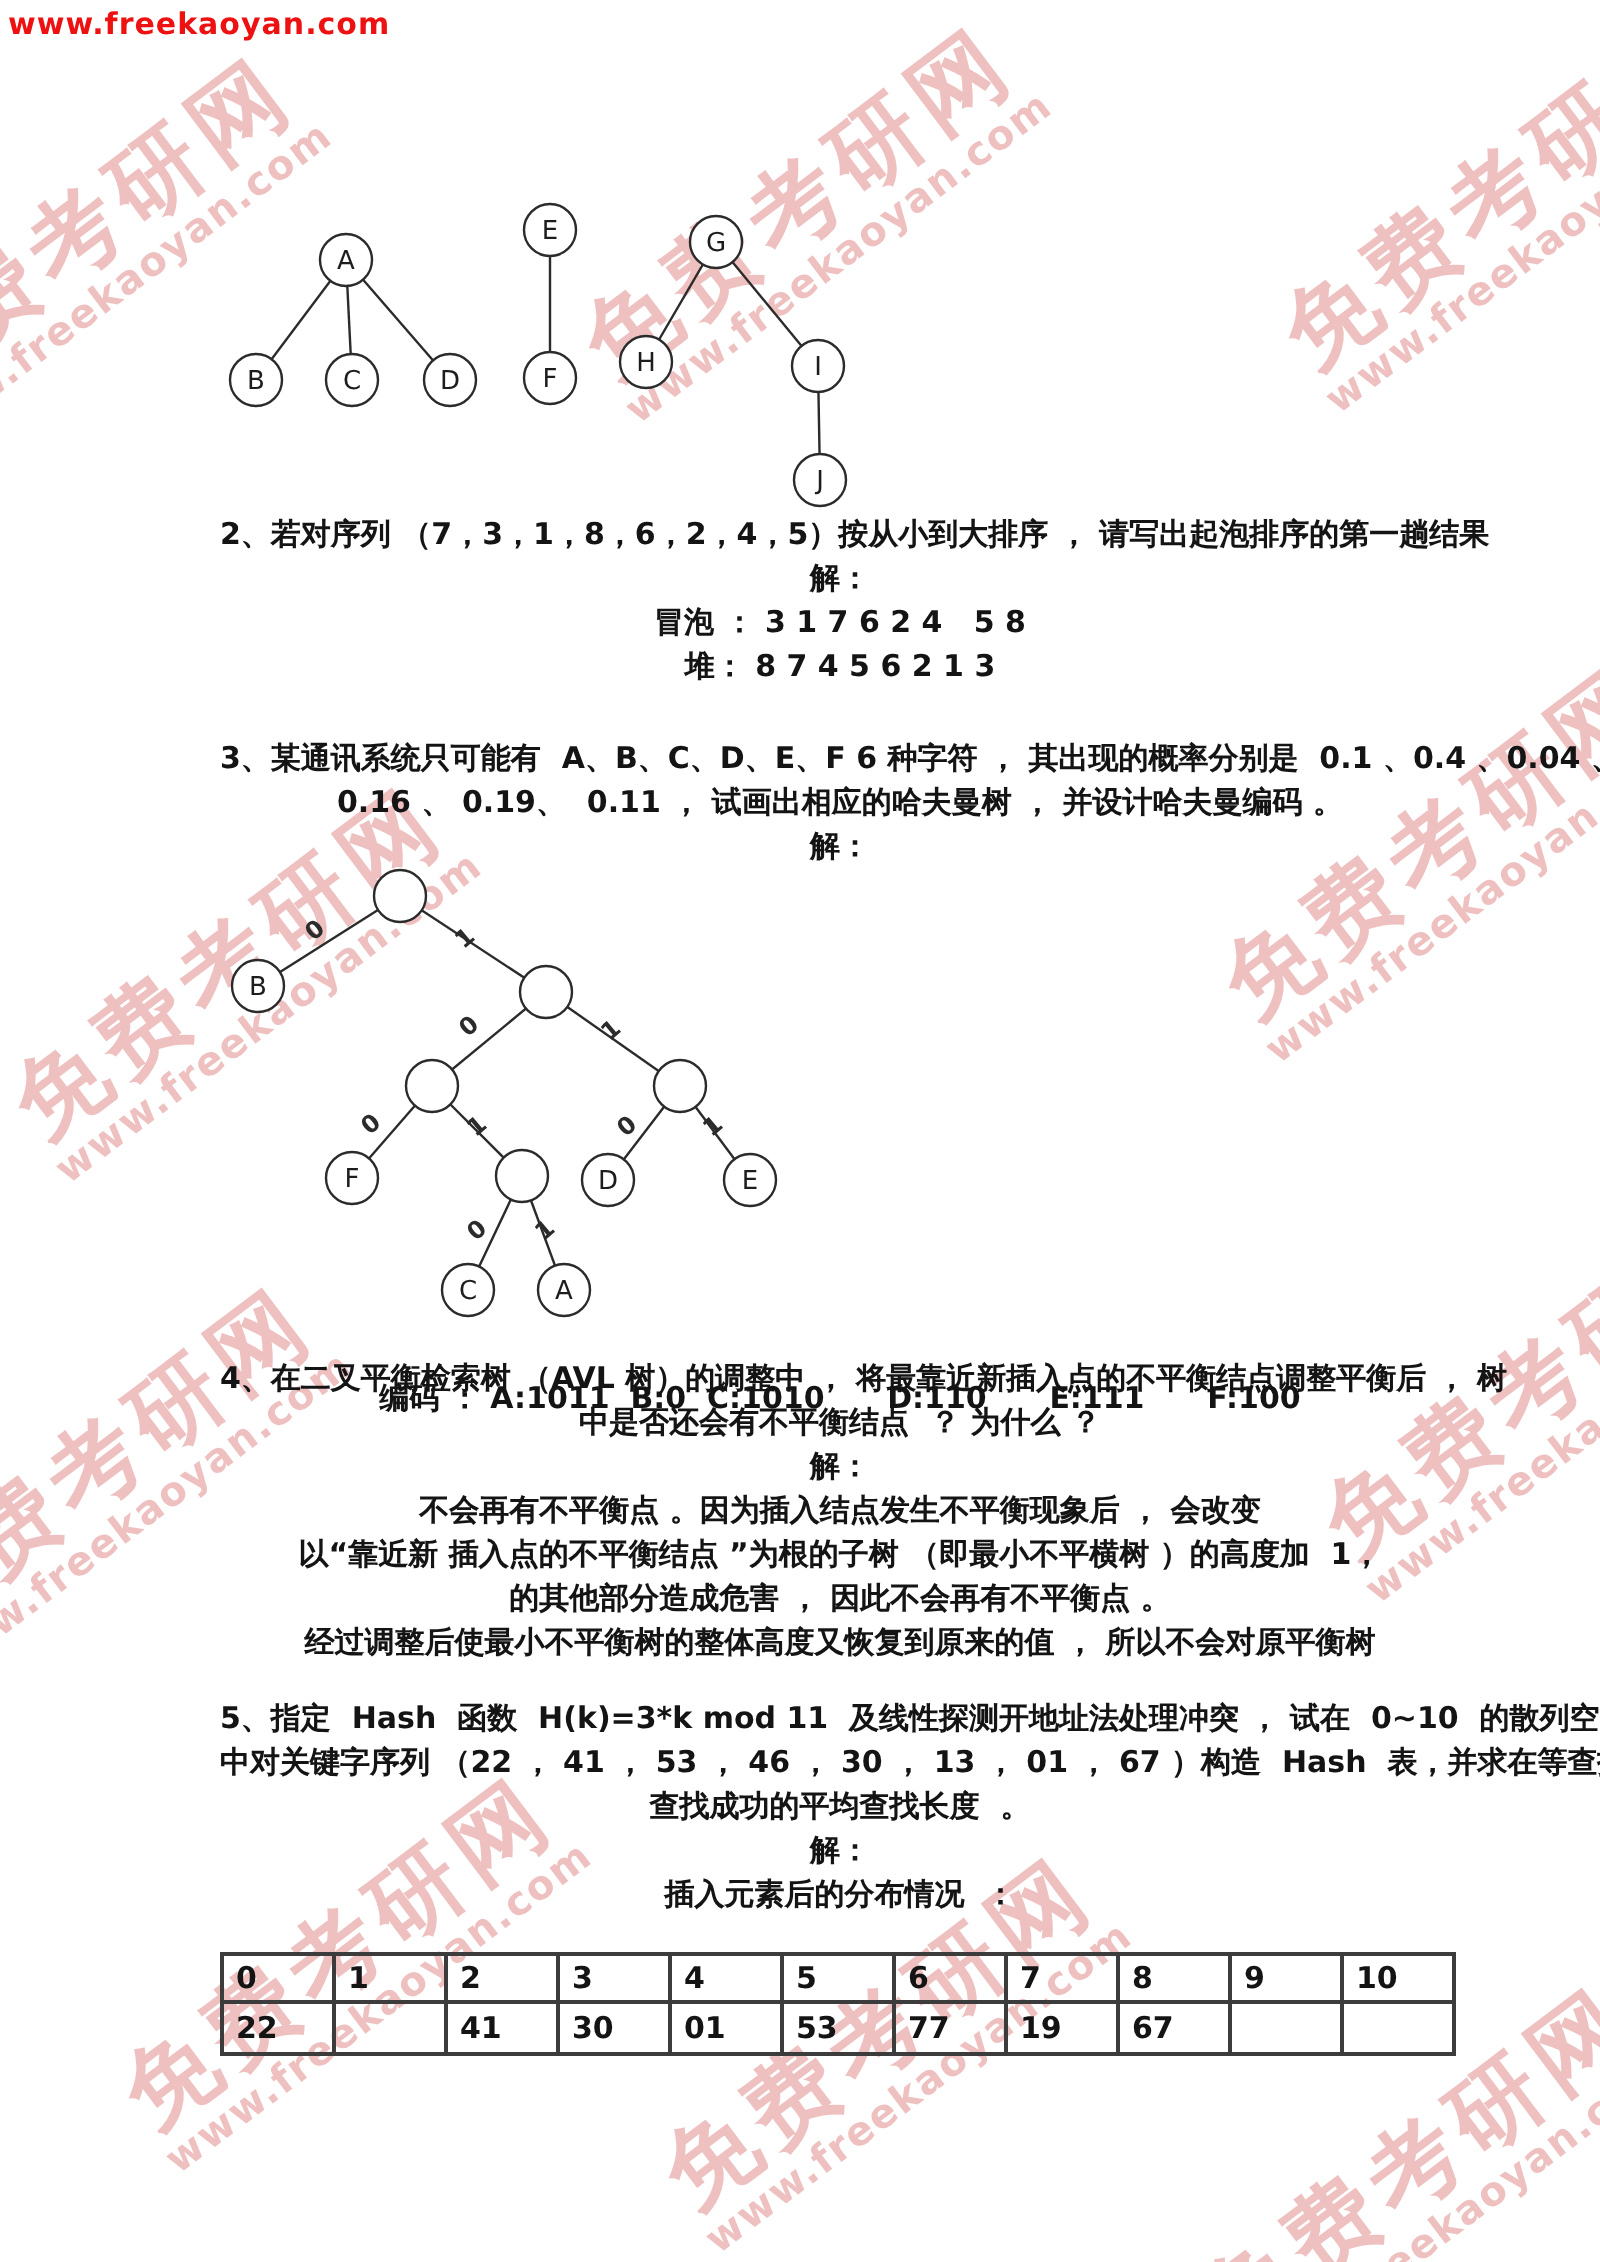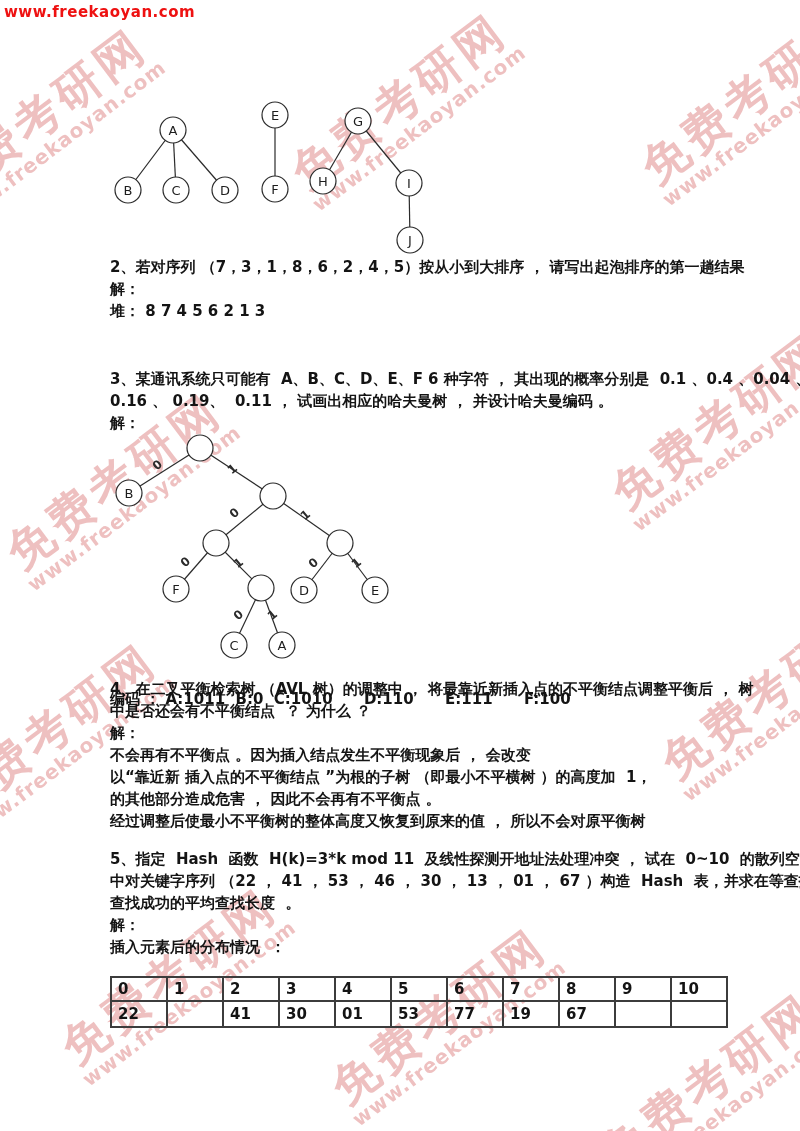--- a/index.html
+++ b/index.html
@@ -21,21 +21,21 @@
   }
   .wm .wm-big   { font-size:46px; letter-spacing:5px; white-space:nowrap; }
   .wm .wm-small { font-size:20px; letter-spacing:1px; white-space:nowrap; margin-top:0px; }
 
   
   .content { position:absolute; inset:0; z-index:1; }
   .site-label {
     position:absolute; left:4px; top:3px;
     color:#ee1111; font-weight:bold; font-size:15px; letter-spacing:0.5px;
   }
-  .sec { position:absolute; left:110px; width:620px; }
+  .sec { position:absolute; left:110px; width:620px;text-align:center; }
   .line {
     font-size:15px; line-height:22px; height:22px;
     color:#141414; font-weight:700; white-space:pre;
   }
   .fig { position:absolute; }
   .fig svg { display:block; }
 
   
   .hash-table {
     position:absolute; left:110px; top:976px;
@@ -136,20 +136,21 @@
           <circle cx="309" cy="88" r="13" fill="#ffffff" stroke="#2b2b2b" stroke-width="1.2"></circle>
           <text x="309" y="92.5" font-size="13" fill="#1d1d1d" text-anchor="middle">I</text>
           <circle cx="310" cy="145" r="13" fill="#ffffff" stroke="#2b2b2b" stroke-width="1.2"></circle>
           <text x="310" y="149.5" font-size="13" fill="#1d1d1d" text-anchor="middle">J</text>
         </svg>
     </div>
 
     <div class="sec" style="top:256px">
       <div class="line">2、若对序列 （7，3，1，8，6，2，4，5）按从小到大排序 ， 请写出起泡排序的第一趟结果</div>
       <div class="line">解：</div>
+      <div class="line">冒泡 ： 3 1 7 6 2 4   5 8</div>
       <div class="line">堆： 8 7 4 5 6 2 1 3</div>
     </div>
 
     <div class="sec" style="top:368px">
       <div class="line">3、某通讯系统只可能有  A、B、C、D、E、F 6 种字符 ， 其出现的概率分别是  0.1 、0.4 、0.04 、</div>
       <div class="line">0.16 、 0.19、  0.11 ， 试画出相应的哈夫曼树 ， 并设计哈夫曼编码 。</div>
       <div class="line">解：</div>
     </div>
 
     <div class="fig" style="left:100px; top:428px">

